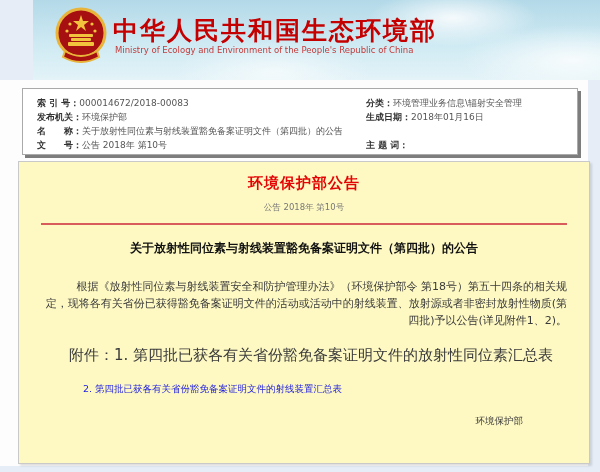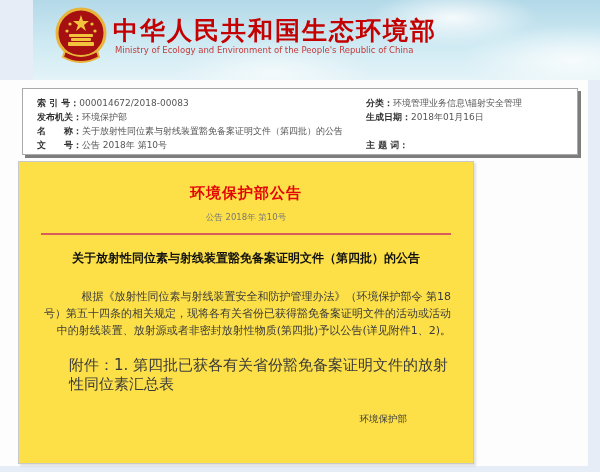--- a/index.html
+++ b/index.html
@@ -29,23 +29,23 @@
     background:#fff; border:1px solid #aaa; box-shadow:3px 3px 0 #7d7d7d;
     padding:7px 12px 0 14px; font-size:9px; color:#444;
   }
   .meta-grid { display:grid; grid-template-columns:305px 1fr; column-gap:24px; }
   .meta-row { height:14px; line-height:14px; white-space:nowrap; overflow:hidden; }
   .meta-label { font-weight:bold; color:#333; }
   .meta-value { color:#555; }
 
   
   .doc-box {
-    position:absolute; left:18px; top:81px; width:456px; height:303px;
-    background:#fde047; border:1px solid #c9c9c9; box-shadow:2px 2px 2px rgba(0,0,0,.12);
-    padding:20px 22px 0 22px; color:#333;
+    position:absolute; left:18px; top:81px; width:572px; height:303px;
+    background:#fef9c3; border:1px solid #c9c9c9; box-shadow:2px 2px 2px rgba(0,0,0,.12);
+    padding:10px 22px 0 22px; color:#333;
   }
   .doc-head-title { text-align:center; color:#e30505; font-size:15px; font-weight:bold; letter-spacing:1px; margin-top:2px; }
   .doc-head-number { text-align:center; color:#777; font-size:8.5px; margin-top:9px; }
   .doc-divider { height:2px; background:#d95c5c; margin-top:9px; }
   .doc-title { text-align:center; font-size:12px; font-weight:bold; color:#111; margin-top:15px; }
   .doc-para { font-size:11px; line-height:17px; text-indent:2em; margin-top:21px; color:#3a3a3a;text-align:right; }
   .attach-line1 { font-size:15px; margin-top:17px; margin-left:28px; color:#3a3a3a; }
   .attach-line2 { font-size:9.5px; margin-top:18px; margin-left:42px; }
   .attach-link { color:#2323dd; cursor:pointer; }
   .doc-signer { text-align:right; font-size:9.5px; margin-top:19px; padding-right:44px; color:#3a3a3a; }
@@ -103,17 +103,20 @@
     </div>
   </div>
 
   <div class="doc-box">
     <div class="doc-head-title">环境保护部公告</div>
     <div class="doc-head-number">公告 2018年 第10号</div>
     <div class="doc-divider"></div>
     <div class="doc-title">关于放射性同位素与射线装置豁免备案证明文件（第四批）的公告</div>
     <div class="doc-para">根据《放射性同位素与射线装置安全和防护管理办法》（环境保护部令 第18号）第五十四条的相关规定，现将各有关省份已获得豁免备案证明文件的活动或活动中的射线装置、放射源或者非密封放射性物质(第四批)予以公告(详见附件1、2)。</div>
     <div class="attach-line1">附件：1. 第四批已获各有关省份豁免备案证明文件的放射性同位素汇总表</div>
+    <div class="attach-line2">
+      <span class="attach-link">2. 第四批已获各有关省份豁免备案证明文件的射线装置汇总表</span>
+    </div>
     <div class="doc-signer">环境保护部</div>
 
   </div>
 
 </div>
 
 </body></html>

